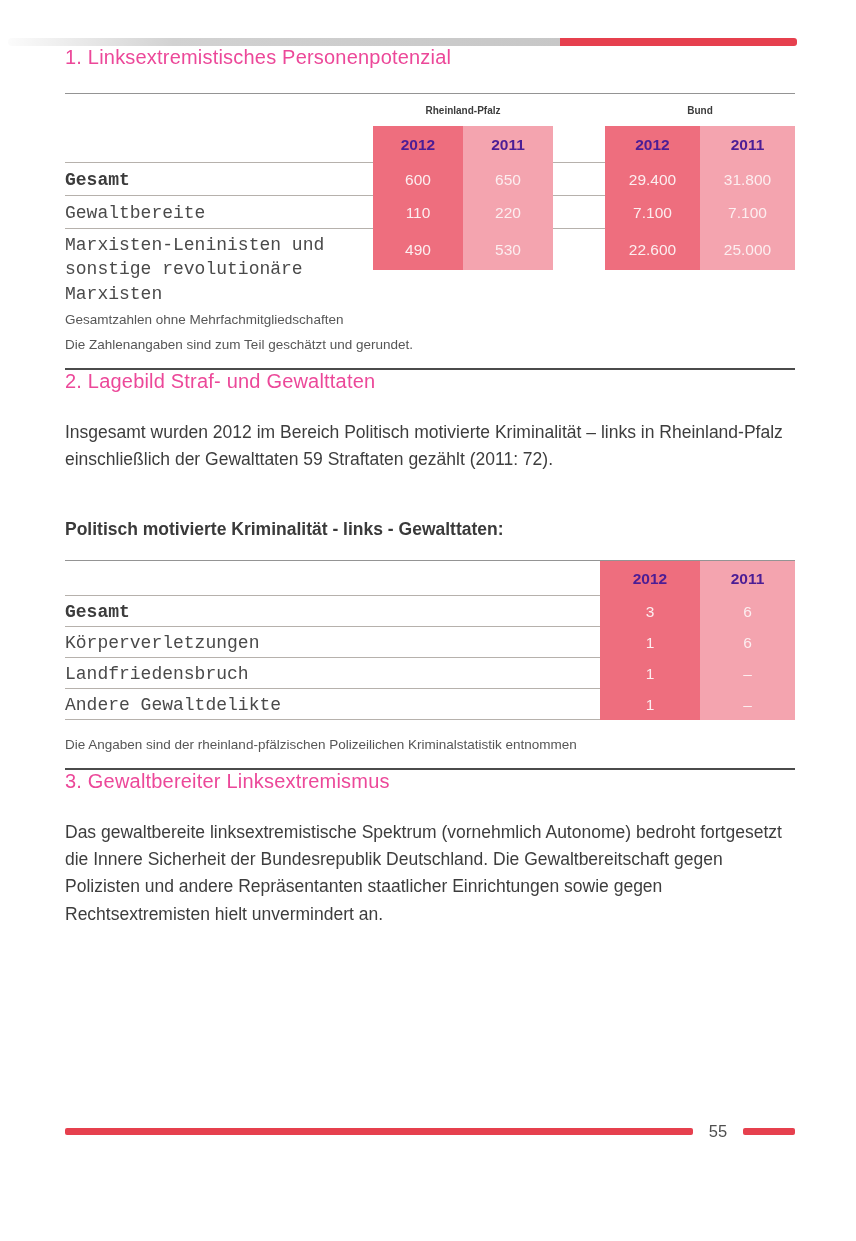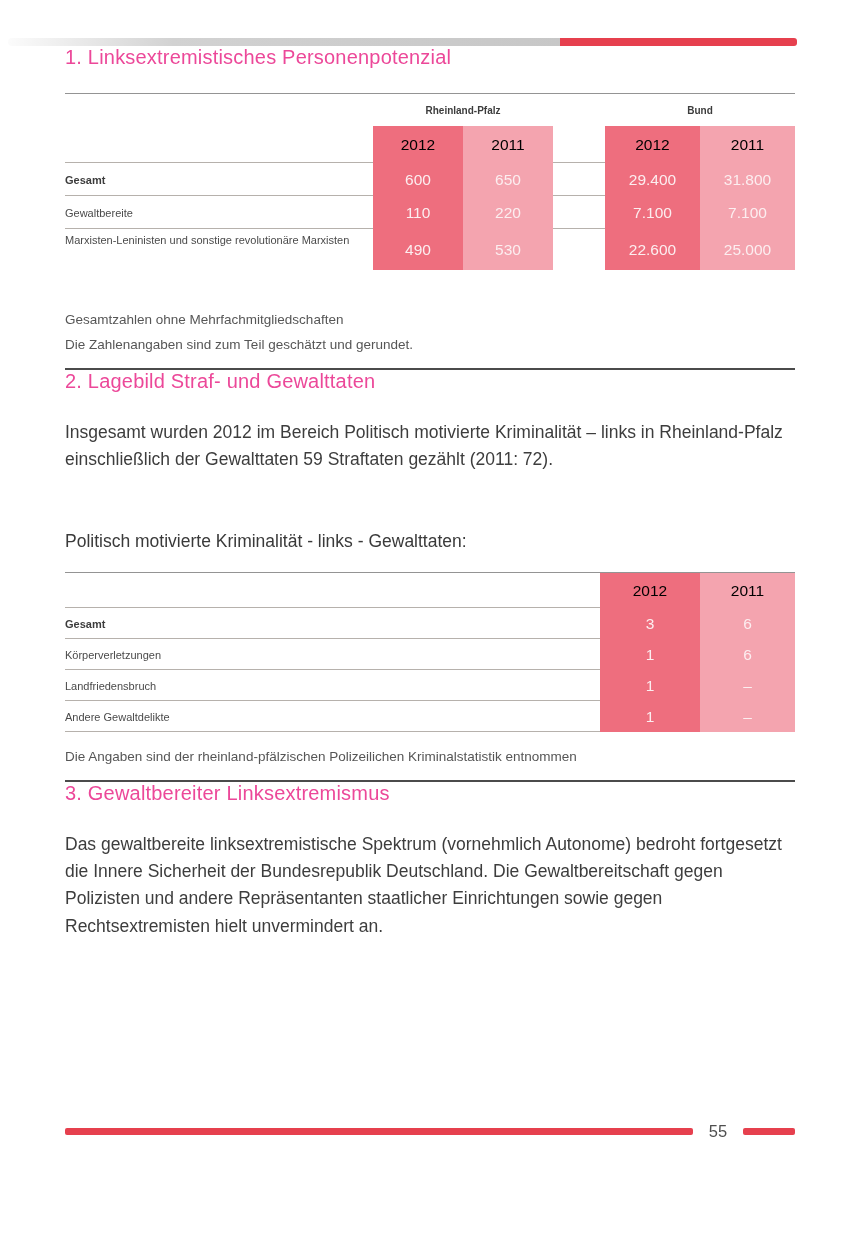--- a/index.html
+++ b/index.html
@@ -15,21 +15,21 @@
 
   .content { position:absolute; top:46px; left:65px; width:730px; }
 
   h1.sec { font-size:20px; font-weight:400; color:#ec4899; margin:0; letter-spacing:0.2px; }
   .h-mt1 { margin-top:44px; }
   .h-mt2 { margin-top:52px; }
   .h-mt3 { margin-top:58px; }
 
   .para { margin:26px 0 0 0; font-size:17.5px; line-height:1.55; color:#3d3d3d; }
 
-  .subhead { margin-top:58px; font-size:17.5px; font-weight:400; color:#3a3a3a; }
+  .subhead { margin-top:46px; font-size:17.5px; font-weight:700; color:#3a3a3a; }
 
   .topline { height:1px; background:#949494; }
   .thickrule { height:2px; background:#4b4b4b; }
 
   
   .row { position:relative; }
   .row.sep::after { content:""; position:absolute; left:0; right:0; bottom:0; height:1px; background:#b6b1ac; }
   .cell { display:flex; align-items:center; }
   .cell.val, .cell.yr { position:relative; z-index:1; justify-content:center; }
 
@@ -37,23 +37,23 @@
   .tbl1 { margin-top:24px; }
   .t1-grid { display:grid; grid-template-columns:308px 90px 90px 52px 95px 95px; }
   .t1-groups { display:grid; grid-template-columns:308px 180px 52px 190px; height:32px; }
   .grp { justify-content:center; font-size:10px; font-weight:700; color:#3c3c3c; }
   .t1-years { height:37px; }
   .t1-data { height:33px; }
   .t1-last { height:66px; align-items:start; }
   .t1-last .lbl { align-items:flex-start; padding-top:4px; line-height:1.35; }
   .t1-last .val { height:41px; align-self:start; }
 
-  .lbl { font-size:11px; color:#4a4a4a; padding-right:10px; }
+  .lbl { font-size:18px; color:#4a4a4a; padding-right:10px;font-family:Liberation Mono, monospace; }
   .lbl.bold { font-weight:700; color:#3c3c3c; }
-  .yr { font-size:15.5px; font-weight:400; color:#000000; }
+  .yr { font-size:15.5px; font-weight:700; color:#4c1d95; }
   .val { font-size:15.5px; color:#fceef0; }
   .c2012 { background:#ee6e7e; }
   .c2011 { background:#f4a4af; }
 
   .footnote { font-size:13.5px; color:#565656; line-height:1.85; }
   .fn-mt { margin-top:13px; }
   .rule-mt { margin-top:10px; }
 
   
   .tbl2 { margin-top:20px; }

